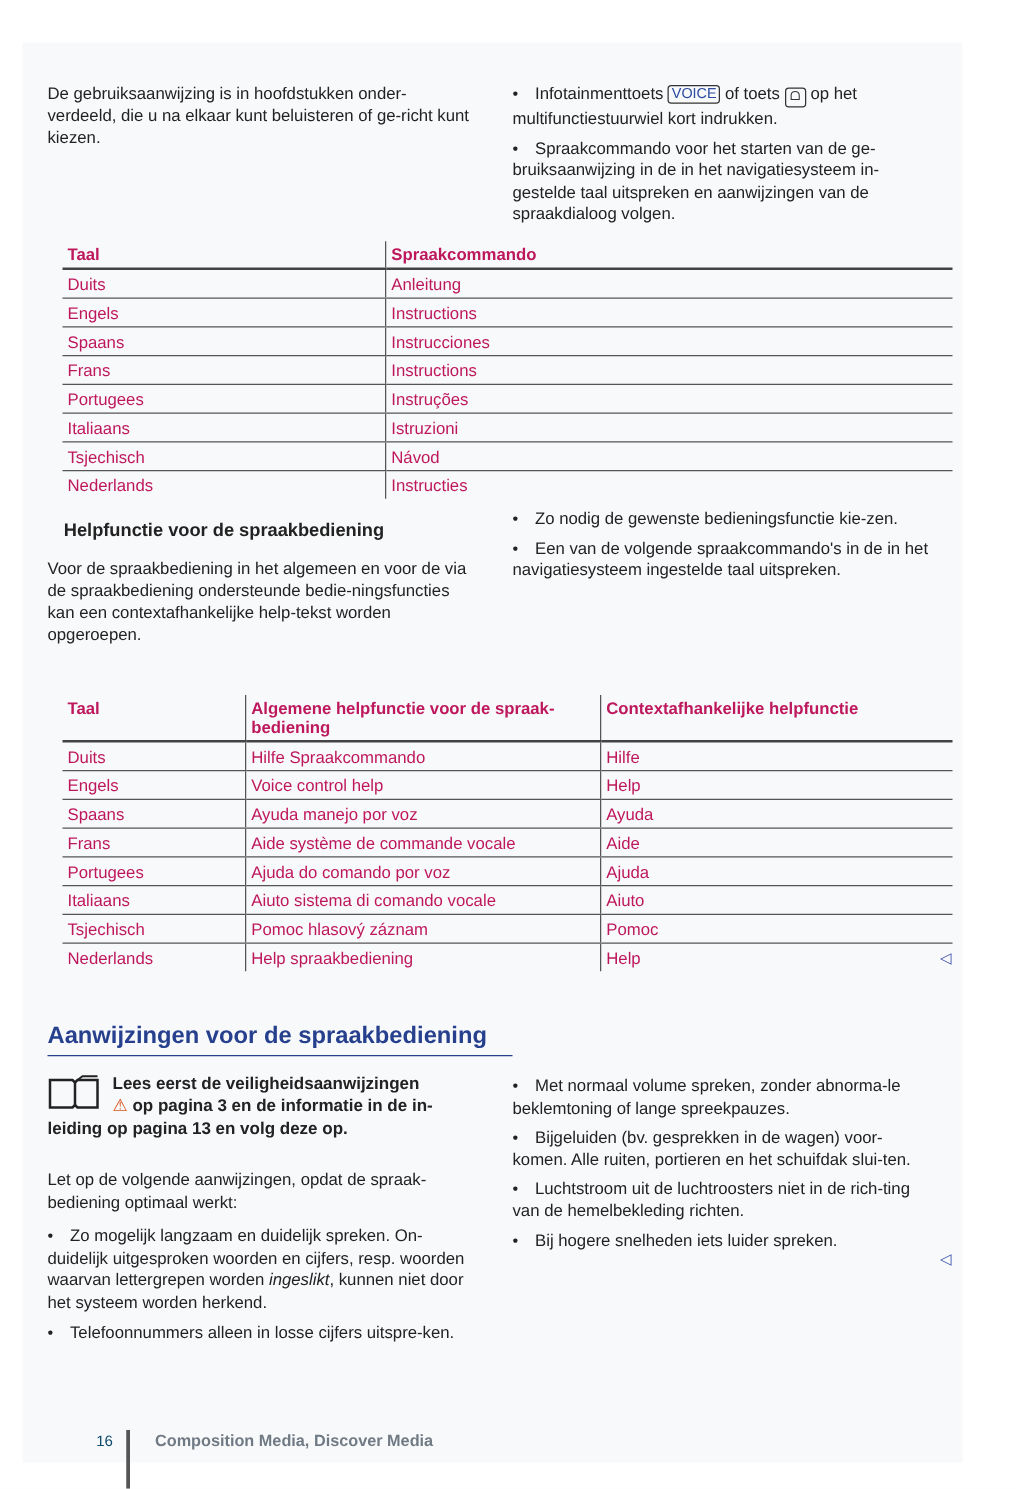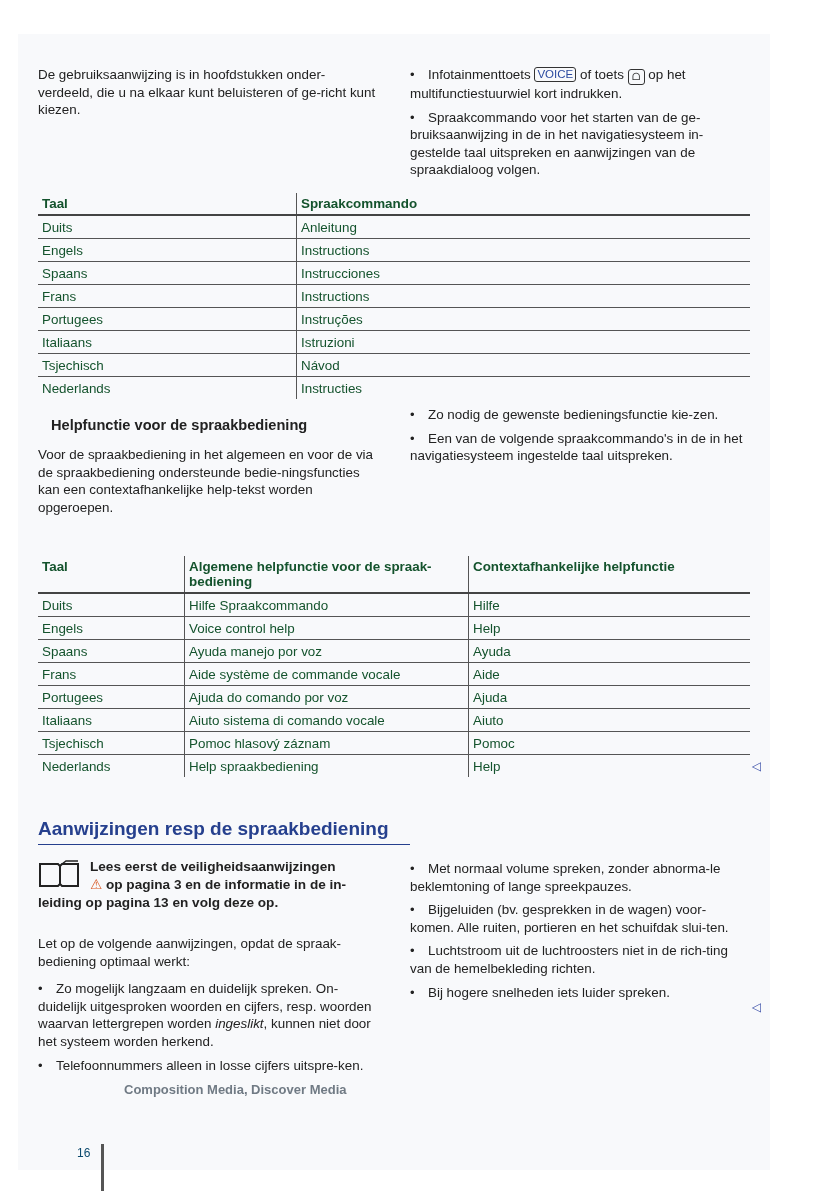--- a/index.html
+++ b/index.html
@@ -25,21 +25,21 @@
   }
   .key-icon {
     display:inline-block; border:1px solid #333; border-radius:3px;
     width:15px; height:14px; font-size:10px; line-height:14px; text-align:center;
     vertical-align:-1px; color:#333;
   }
   h3.sub {
     margin:13px; font-size:14.6px; font-weight:bold; color:#222;
   }
   
-  table.tbl { border-collapse:collapse; font-size:13.4px; color:#14532d; }
+  table.tbl { border-collapse:collapse; font-size:13.4px; color:#be185d;margin-left:12px; }
   table.tbl th { text-align:left; font-weight:bold; padding:3px 4px 3px 4px; vertical-align:top; }
   table.tbl td { padding:2px 4px; height:18px; border-bottom:1px solid #555; }
   table.tbl tr.head th { border-bottom:2px solid #444; }
   table.tbl th.sep, table.tbl td.sep { border-left:1px solid #555; }
   table.tbl tr:last-child td { border-bottom:none; }
   .end-mark { color:#3a4fa8; font-size:12px; }
   .section-title {
     font-size:19px; font-weight:bold; color:#26408e; margin:0;
     padding-bottom:4px; border-bottom:1.5px solid #26408e; width:372px;
   }
@@ -165,21 +165,21 @@
   <tr>
         <td>Nederlands</td>
         <td class="sep">Help spraakbediening</td>
         <td class="sep">Help</td>
       </tr>
 </tbody>
   </table>
 <span class="abs end-mark" style="left:752px; top:759px;">◁</span>
 
 <div class="abs" style="left:38px; top:818px;">
-  <h2 class="section-title">Aanwijzingen resp de spraakbediening</h2>
+  <h2 class="section-title">Aanwijzingen voor de spraakbediening</h2>
 </div>
 
 <div class="abs" style="left:38px; top:858px; width:345px; font-size:13.6px; line-height:18px; font-weight:bold; color:#222;">
   <svg style="float:left; margin:2px 8px 0 0;" width="44" height="28" viewBox="0 0 44 28">
     <path d="M2 4 L20 4 L22 6 L24 4 L40 4 L40 26 L24 26 L22 24 L20 26 L2 26 Z" fill="none" stroke="#222" stroke-width="2"></path>
     <line x1="22" y1="6" x2="22" y2="24" stroke="#222" stroke-width="2"></line>
     <path d="M24 4 L28 1 L40 1" fill="none" stroke="#222" stroke-width="1.5"></path>
   </svg>
   <div>Lees eerst de veiligheidsaanwijzingen</div>
   <div><span style="color:#d9541e;">⚠</span><span> op pagina 3 en de informatie in de in-</span></div>
@@ -207,13 +207,13 @@
     <span class="dot">•</span><span>Luchtstroom uit de luchtroosters niet in de rich-ting van de hemelbekleding richten.</span>
   </p>
   <p class="bullet-p">
     <span class="dot">•</span><span>Bij hogere snelheden iets luider spreken.</span>
   </p>
 </div>
 <span class="abs end-mark" style="left:752px; top:1000px;">◁</span>
 
 <span class="abs footer-num" style="left:77px; top:1146px;">16</span>
 <div class="abs footer-bar" style="left:101px; top:1144px; height:47px;"></div>
-<span class="abs footer-title" style="left:124px; top:1082px;">Composition Media, Discover Media</span>
+<span class="abs footer-title" style="left:124px; top:1145px;">Composition Media, Discover Media</span>
 
 </body></html>

